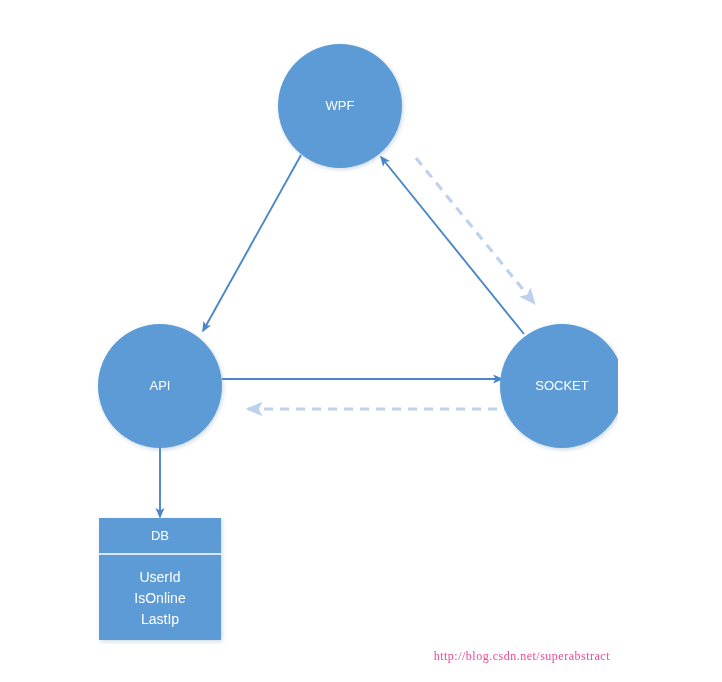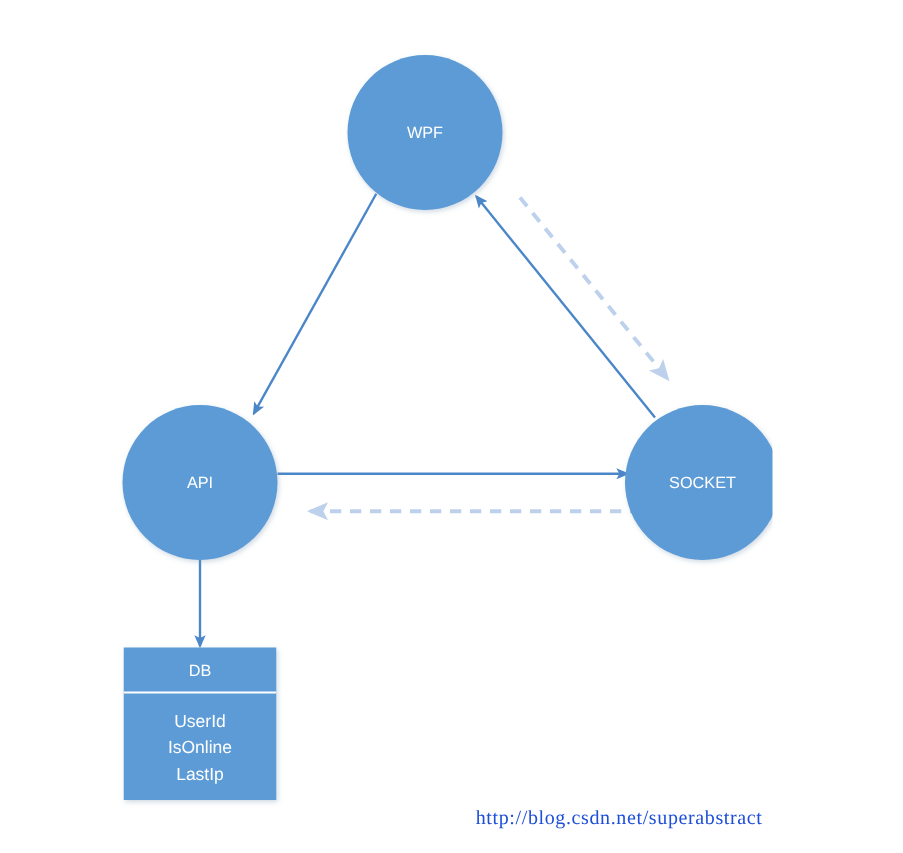--- a/index.html
+++ b/index.html
@@ -44,23 +44,23 @@
     fill: #ffffff;
     font-family: "Liberation Sans", sans-serif;
     font-size: 14px;
     text-anchor: middle;
     dominant-baseline: middle;
   }
   .watermark {
     position: absolute;
     right: 8px;
     bottom: 18px;
-    color: #1d4ed8;
+    color: #ec4899;
     font-family: "Liberation Serif", serif;
-    font-size: 16px;
+    font-size: 12px;
     letter-spacing: 0.5px;
     white-space: nowrap;
     user-select: none;
   }
 </style>
 </head>
 <body>
 
 <div id="canvas">
 

